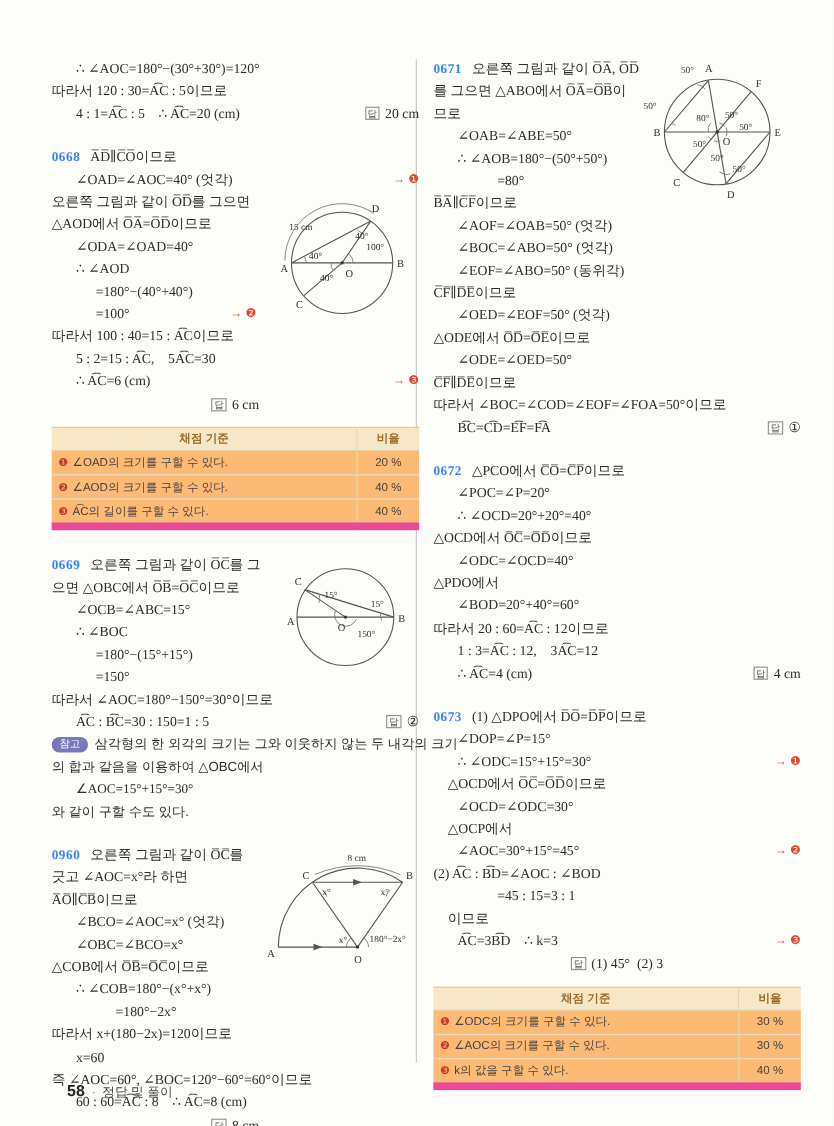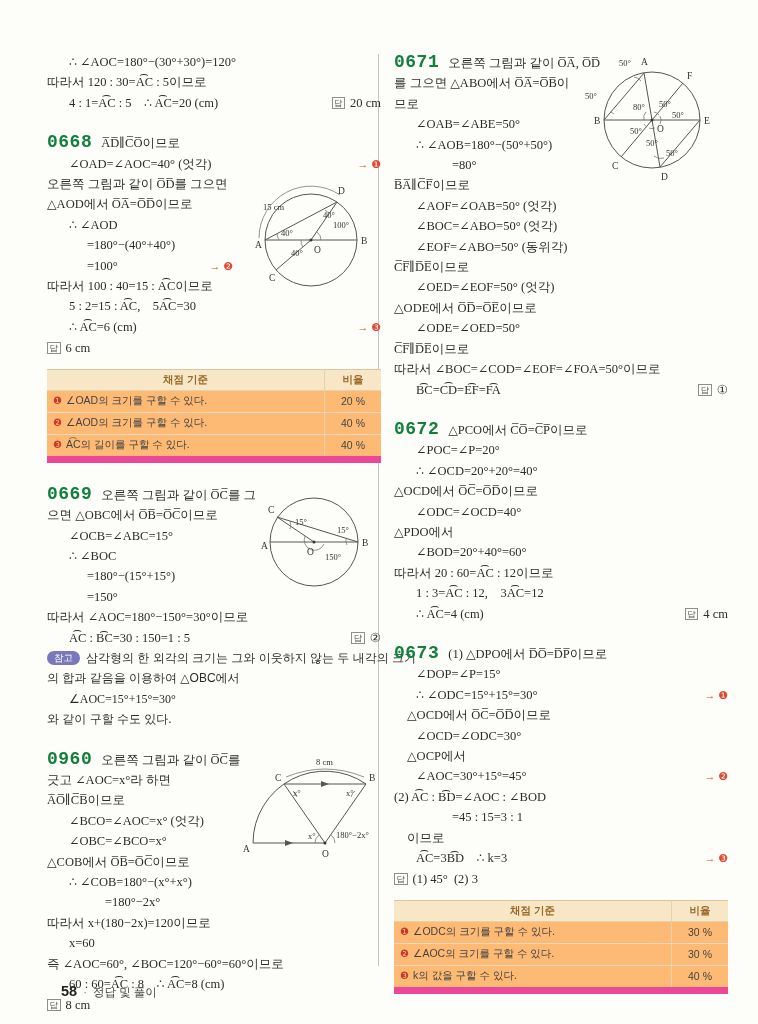--- a/index.html
+++ b/index.html
@@ -11,24 +11,24 @@
   .col.right{left:394px}
   .ln{white-space:pre;font-size:12.5px;line-height:20.4px;font-family:"Liberation Serif","DejaVu Serif",serif}
   .eq{padding-left:22px}
   .eq2{padding-left:40px}
   .eq3{padding-left:58px}
   .b1{padding-left:13px}
   .lnx{display:flex;justify-content:space-between;align-items:center}
   .lnx > span:first-child{white-space:pre}
   .mk{color:#e0492f;font-size:11px;white-space:pre}
   .ansi{white-space:pre}
-  .ansr{text-align:left;margin-top:1px}
+  .ansr{text-align:center;margin-top:1px}
   .abox{display:inline-block;border:1px solid #8e8e8e;color:#555;font-size:8.5px;line-height:10px;
         padding:0 1.5px;margin-right:5px;vertical-align:1px;font-family:"Liberation Sans",sans-serif}
-  .pno{color:#15803d;font-weight:bold;font-size:18px;font-family:Liberation Mono, monospace;
+  .pno{color:#3b82f6;font-weight:bold;font-size:12px;font-family:Liberation Serif, serif;
        margin-right:9px;letter-spacing:.5px}
   .prob{margin-top:19px}
   .prob::after{content:"";display:block;clear:both}
   .dg{float:right;margin:2px 0 4px 8px}
   svg{display:block}
   svg .st{stroke:#555;stroke-width:1;fill:none}
   svg .thin{stroke:#777;stroke-width:.8;fill:none}
   svg text{font-size:9.5px;font-family:"Liberation Serif",serif;fill:#333}
   svg text.sm{font-size:8.5px}
   .grade{width:100%;border-collapse:collapse;font-size:10.5px;font-family:"Liberation Sans",sans-serif;
@@ -85,20 +85,21 @@
           <text x="73" y="77">O</text>
           <text class="sm" x="40" y="60">40°</text>
           <text class="sm" x="82" y="42">40°</text>
           <text class="sm" x="92" y="52">100°</text>
           <text class="sm" x="50" y="80">40°</text>
           <text class="sm" x="22" y="34">15 cm</text>
         </svg>
       </div>
       <div class="ln">오른쪽 그림과 같이 O̅D̅를 그으면</div>
       <div class="ln">△AOD에서 O̅A̅=O̅D̅이므로</div>
+      <div class="ln eq">∠ODA=∠OAD=40°</div>
       <div class="ln eq">∴ ∠AOD</div>
       <div class="ln eq2">=180°−(40°+40°)</div>
       <div class="ln eq2 lnx"><span>=100°</span><span class="mk">→ ❷</span></div>
       <div class="ln">따라서 100 : 40=15 : A͡C이므로</div>
       <div class="ln eq">5 : 2=15 : A͡C,    5A͡C=30</div>
       <div class="ln eq lnx"><span>∴ A͡C=6 (cm)</span><span class="mk">→ ❸</span></div>
       <div class="ln ansr"><span class="abox">답</span><span>6 cm</span></div>
       <table class="grade">
         <tbody>
             <tr>

